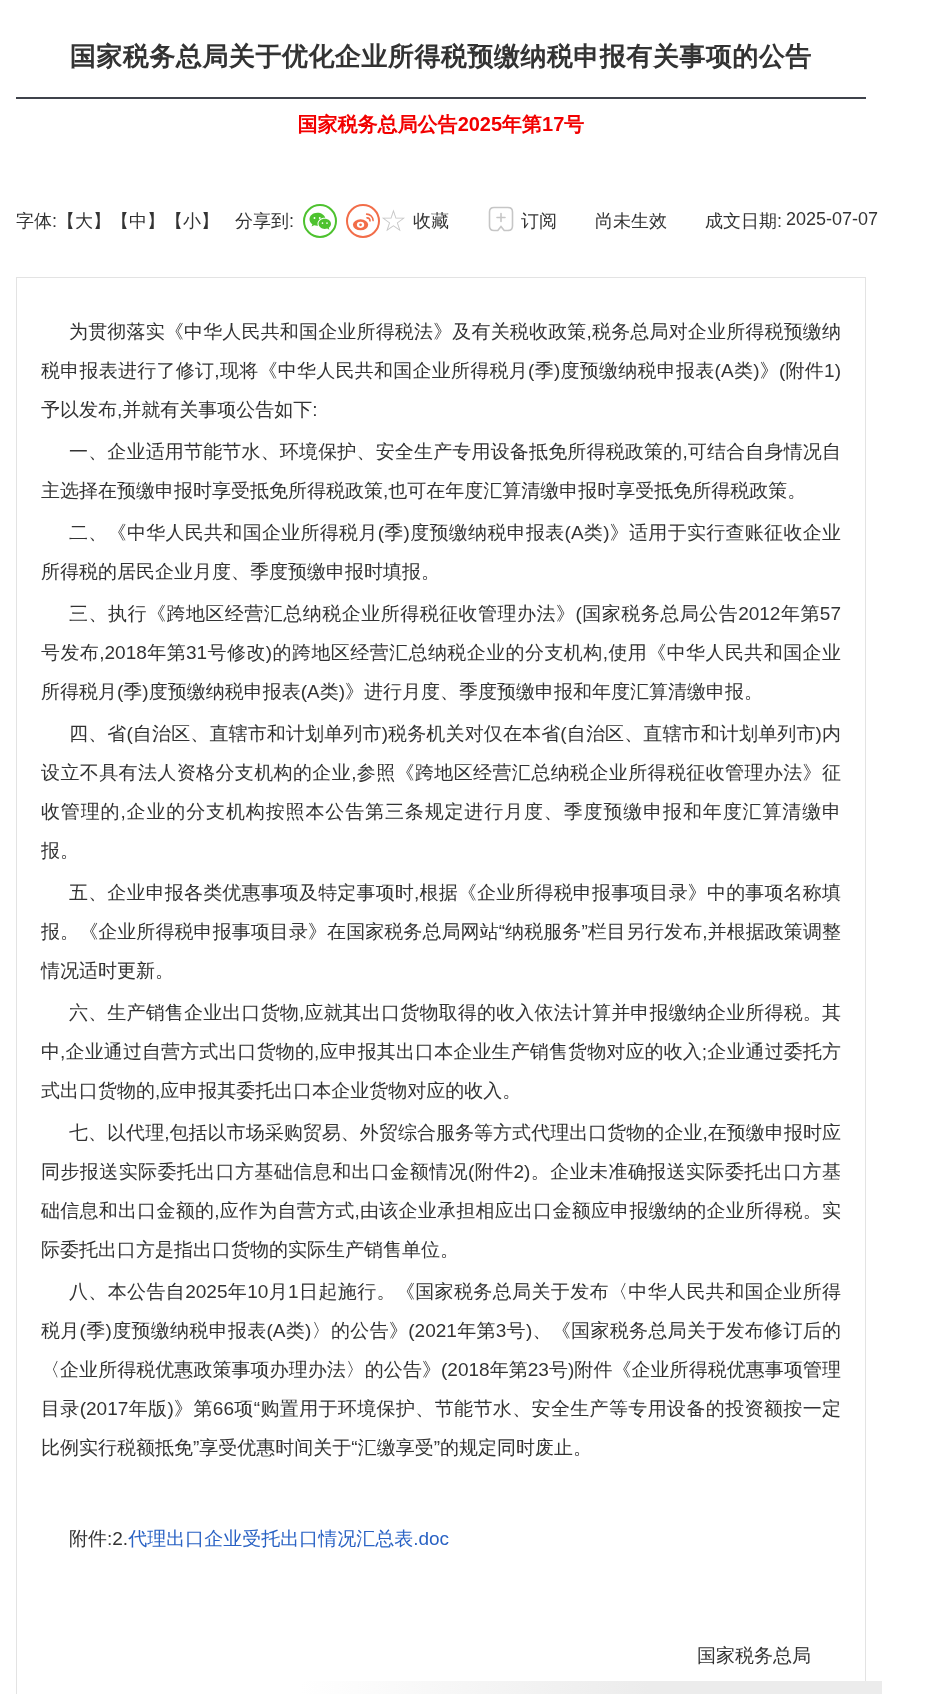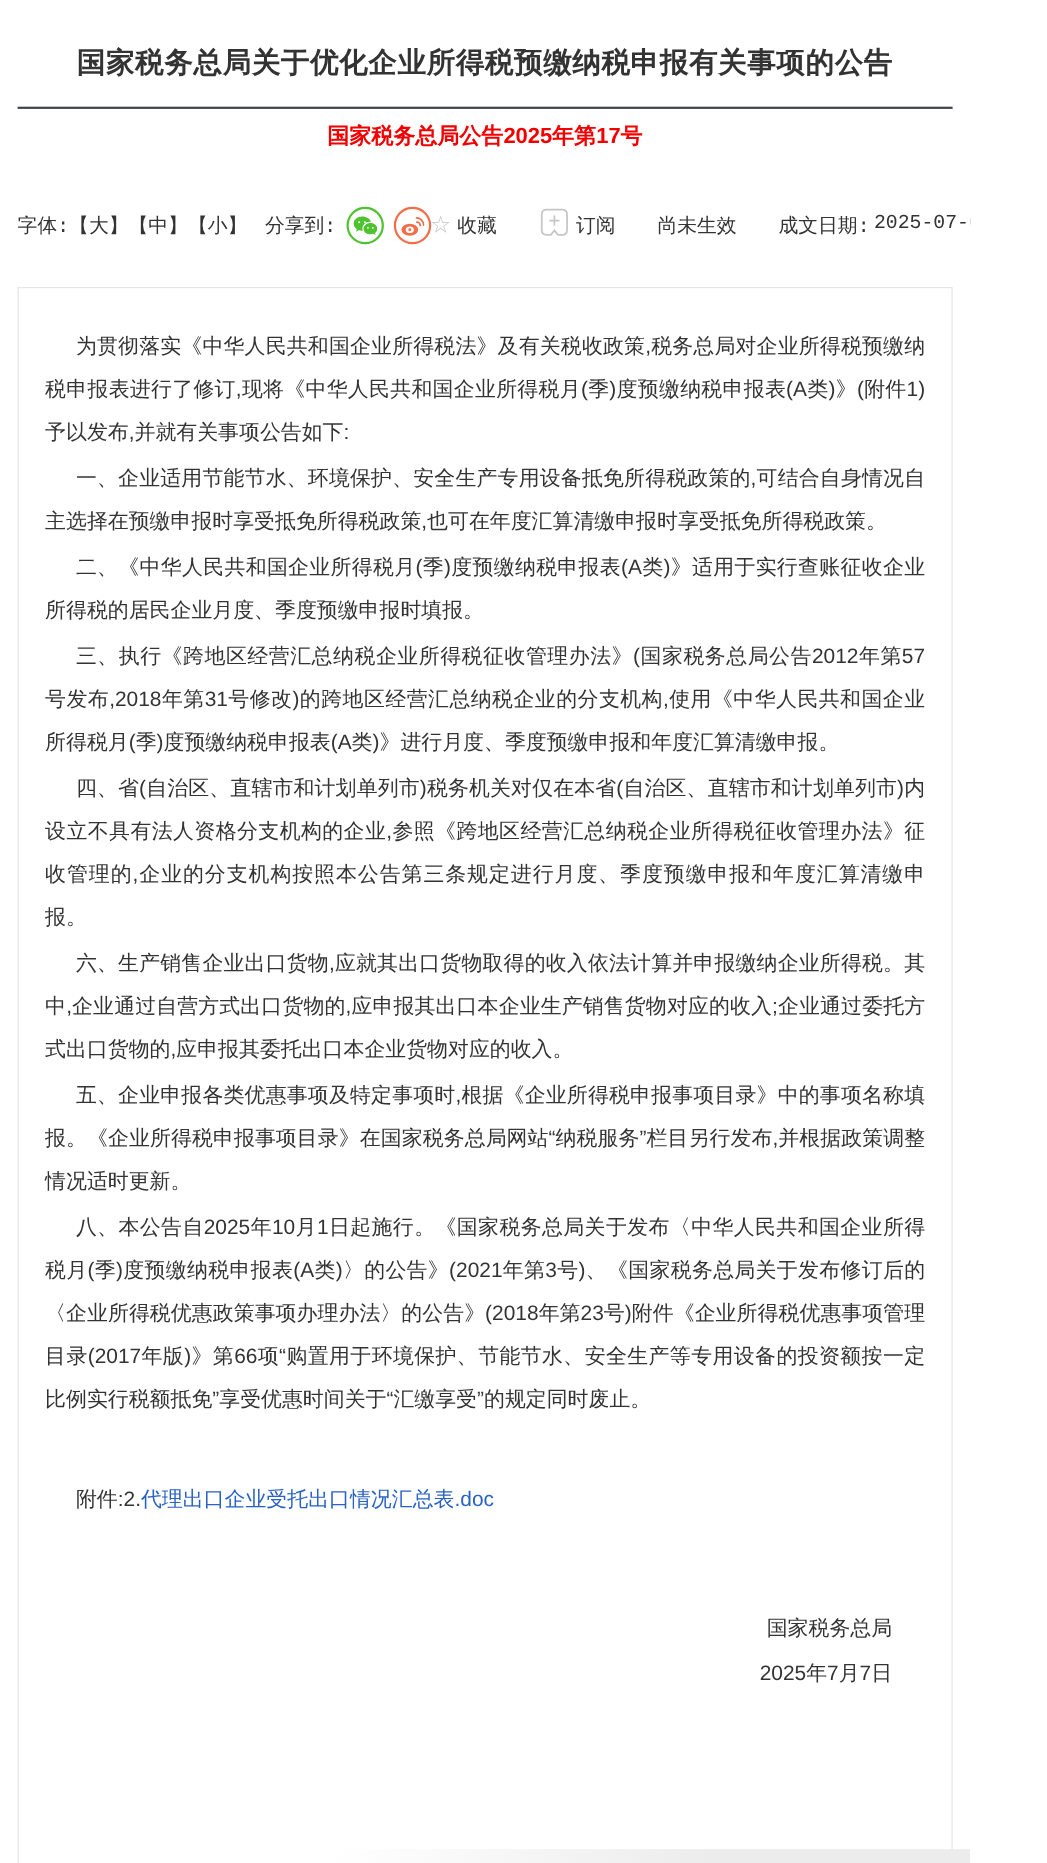--- a/index.html
+++ b/index.html
@@ -29,28 +29,27 @@
   }
   .doc-number {
     margin-top: 12px;
     text-align: center;
     font-size: 20px;
     font-weight: 700;
     line-height: 26px;
     color: #f20000;
   }
   .toolbar {
-    margin: 50px 16px 0;
+    margin: 66px 16px 0;
     display: flex;
     align-items: center;
     height: 36px;
     font-size: 18px;
     color: #333;
     white-space: nowrap;
-    font-family: Liberation Mono, monospace;
   }
   .font-controls { display: flex; align-items: center; }
   .font-btn { cursor: pointer; }
   .share-label { margin-left: 16px; }
   .share-icon {
     width: 34px; height: 34px;
     border-radius: 50%;
     background: #fff;
     display: inline-flex;
     align-items: center;
@@ -175,22 +174,23 @@
       </span>
     </div>
   </div>
 
   <div class="content">
     <p>为贯彻落实《中华人民共和国企业所得税法》及有关税收政策,税务总局对企业所得税预缴纳税申报表进行了修订,现将《中华人民共和国企业所得税月(季)度预缴纳税申报表(A类)》(附件1)予以发布,并就有关事项公告如下:</p>
     <p>一、企业适用节能节水、环境保护、安全生产专用设备抵免所得税政策的,可结合自身情况自主选择在预缴申报时享受抵免所得税政策,也可在年度汇算清缴申报时享受抵免所得税政策。</p>
     <p>二、《中华人民共和国企业所得税月(季)度预缴纳税申报表(A类)》适用于实行查账征收企业所得税的居民企业月度、季度预缴申报时填报。</p>
     <p>三、执行《跨地区经营汇总纳税企业所得税征收管理办法》(国家税务总局公告2012年第57号发布,2018年第31号修改)的跨地区经营汇总纳税企业的分支机构,使用《中华人民共和国企业所得税月(季)度预缴纳税申报表(A类)》进行月度、季度预缴申报和年度汇算清缴申报。</p>
     <p>四、省(自治区、直辖市和计划单列市)税务机关对仅在本省(自治区、直辖市和计划单列市)内设立不具有法人资格分支机构的企业,参照《跨地区经营汇总纳税企业所得税征收管理办法》征收管理的,企业的分支机构按照本公告第三条规定进行月度、季度预缴申报和年度汇算清缴申报。</p>
+    <p>五、企业申报各类优惠事项及特定事项时,根据《企业所得税申报事项目录》中的事项名称填报。《企业所得税申报事项目录》在国家税务总局网站“纳税服务”栏目另行发布,并根据政策调整情况适时更新。</p>
     <p>六、生产销售企业出口货物,应就其出口货物取得的收入依法计算并申报缴纳企业所得税。其中,企业通过自营方式出口货物的,应申报其出口本企业生产销售货物对应的收入;企业通过委托方式出口货物的,应申报其委托出口本企业货物对应的收入。</p>
-    <p>五、企业申报各类优惠事项及特定事项时,根据《企业所得税申报事项目录》中的事项名称填报。《企业所得税申报事项目录》在国家税务总局网站“纳税服务”栏目另行发布,并根据政策调整情况适时更新。</p>
+    <p>七、以代理,包括以市场采购贸易、外贸综合服务等方式代理出口货物的企业,在预缴申报时应同步报送实际委托出口方基础信息和出口金额情况(附件2)。企业未准确报送实际委托出口方基础信息和出口金额的,应作为自营方式,由该企业承担相应出口金额应申报缴纳的企业所得税。实际委托出口方是指出口货物的实际生产销售单位。</p>
     <p>八、本公告自2025年10月1日起施行。《国家税务总局关于发布〈中华人民共和国企业所得税月(季)度预缴纳税申报表(A类)〉的公告》(2021年第3号)、《国家税务总局关于发布修订后的〈企业所得税优惠政策事项办理办法〉的公告》(2018年第23号)附件《企业所得税优惠事项管理目录(2017年版)》第66项“购置用于环境保护、节能节水、安全生产等专用设备的投资额按一定比例实行税额抵免”享受优惠时间关于“汇缴享受”的规定同时废止。</p>
 
     <div class="attachments">
       <span class="attach-label">附件:</span>
       <span class="attach-items">
         <div class="attach-row">
           <span class="attach-num">2.</span><a class="attach-link">代理出口企业受托出口情况汇总表.doc</a>
         </div>
       </span>
     </div>

